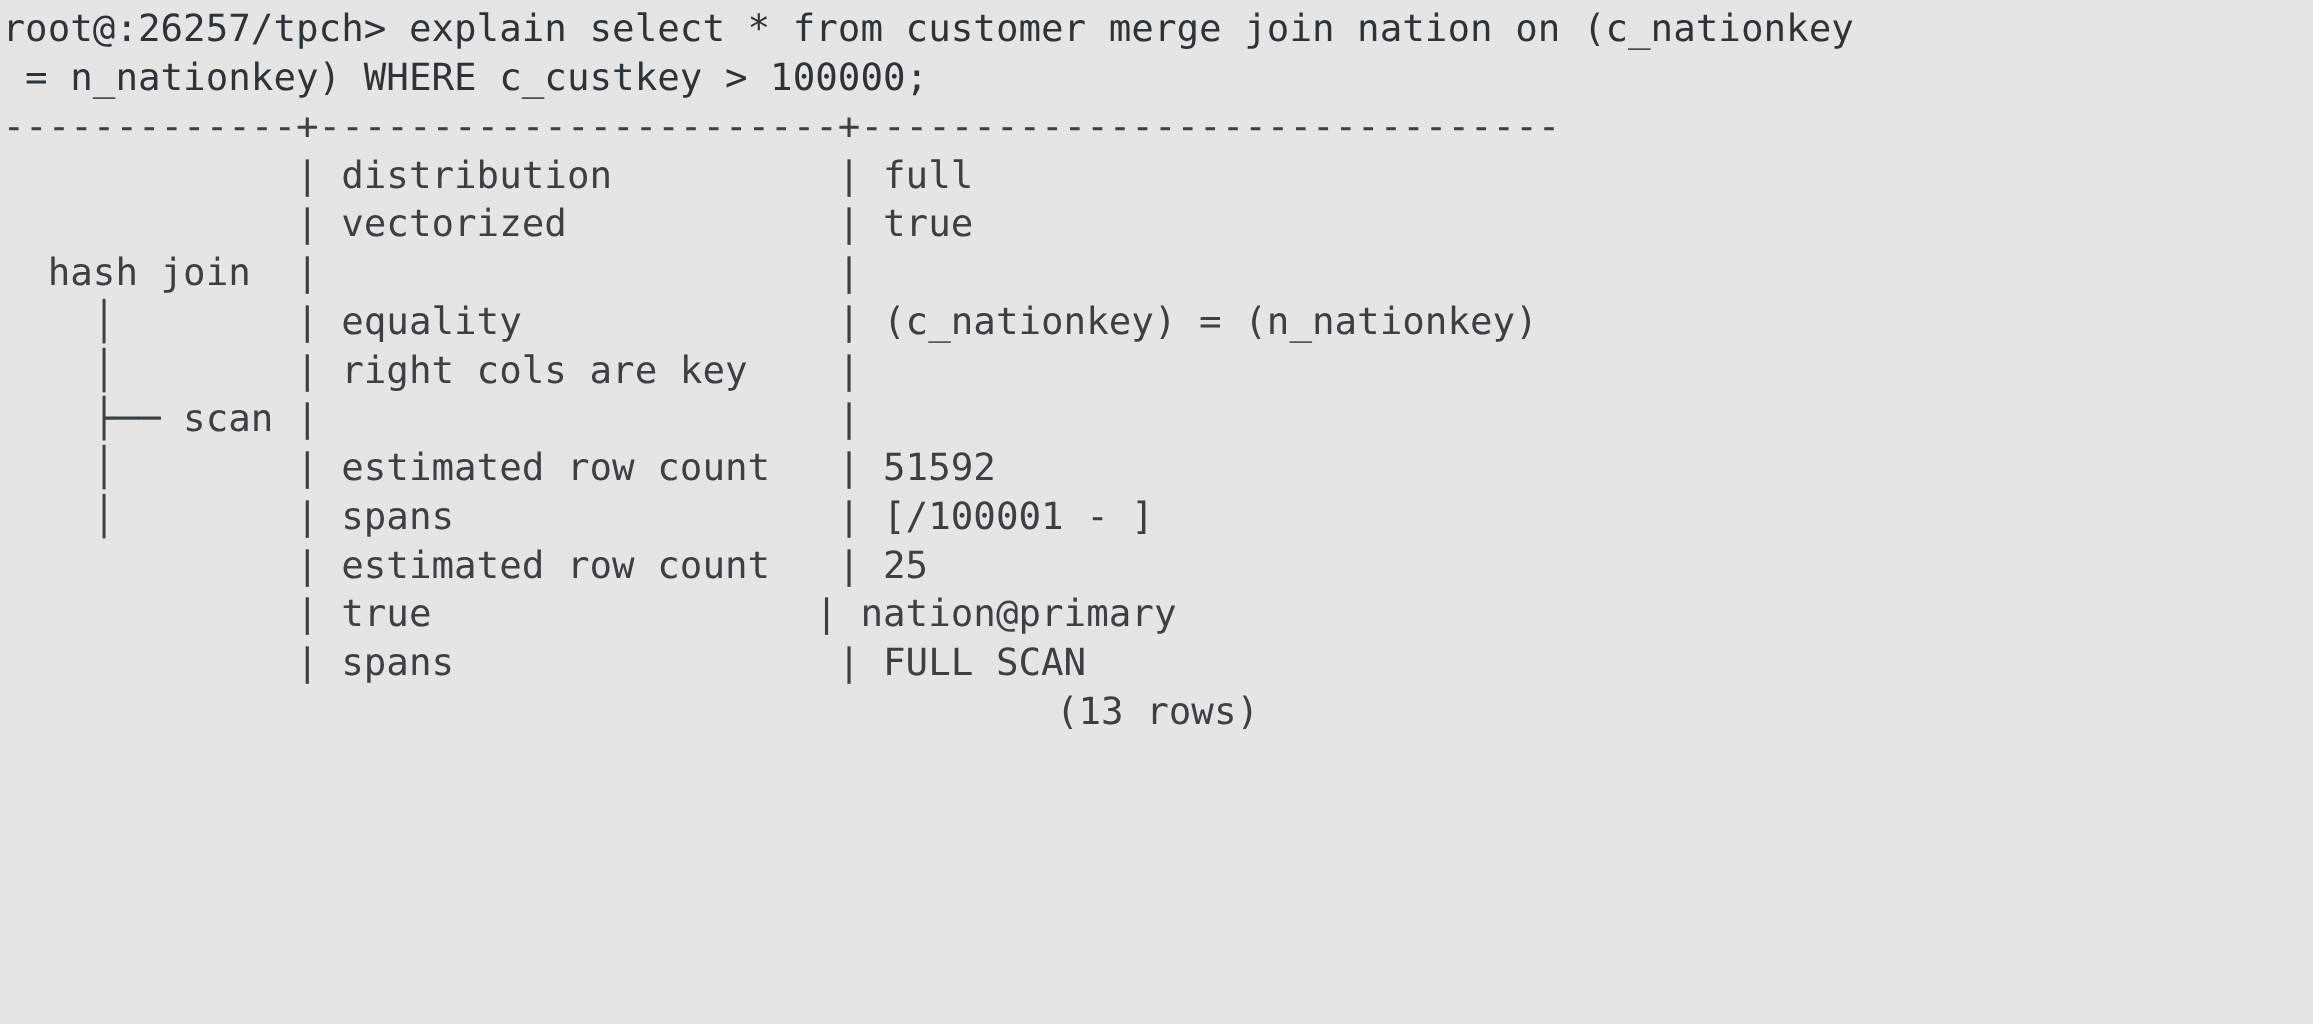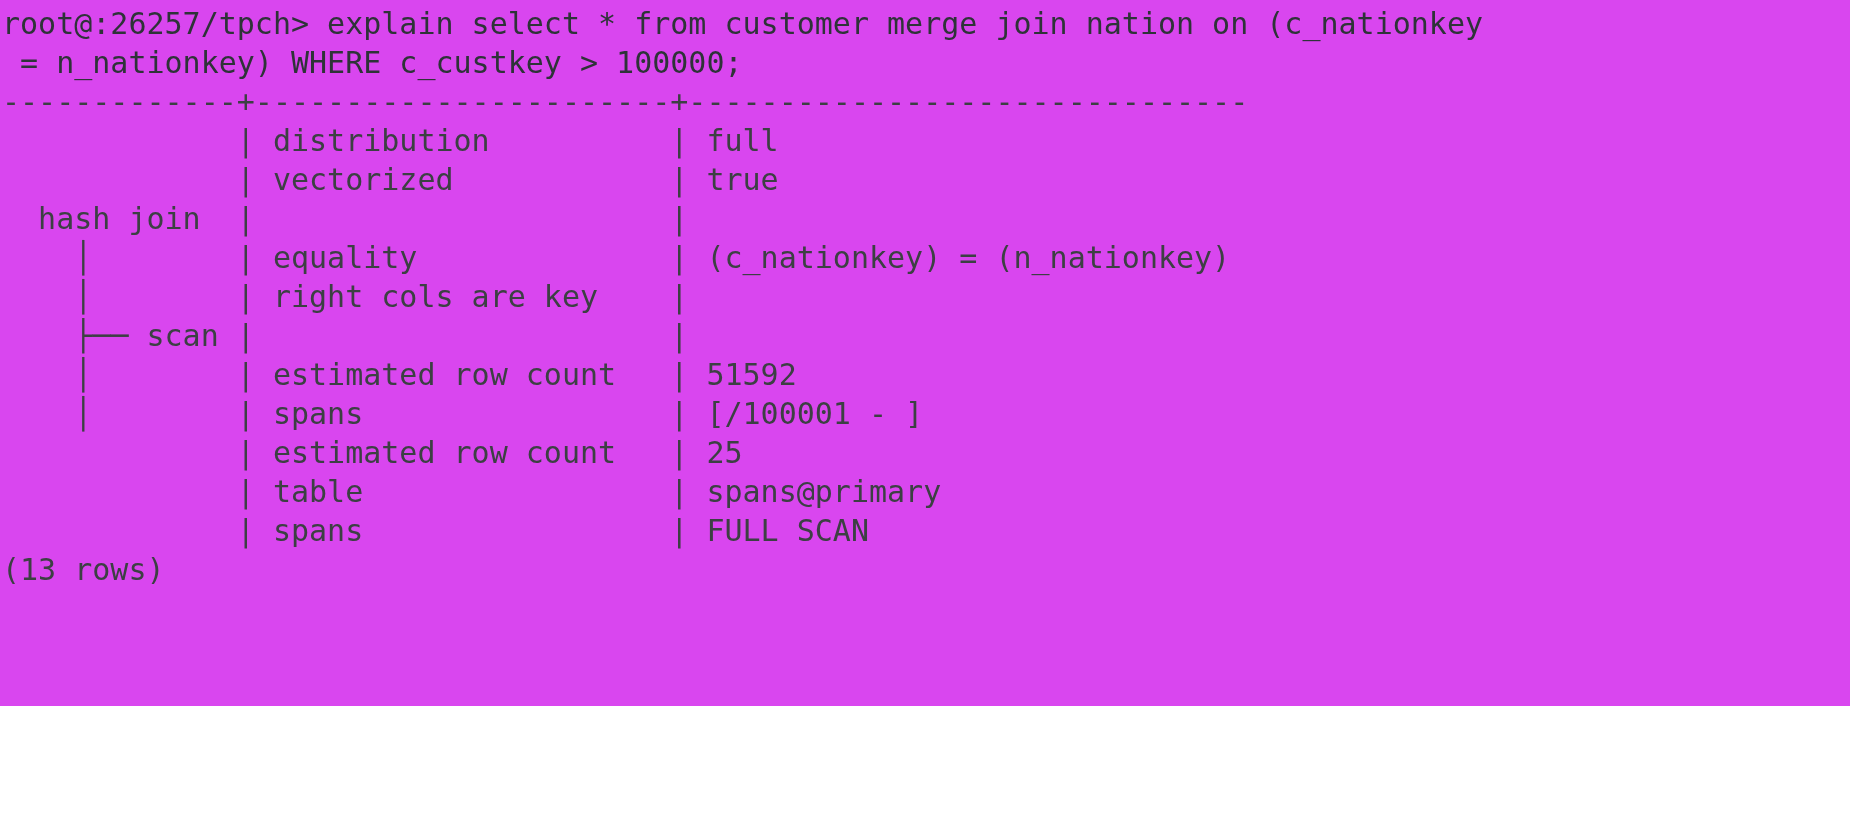--- a/index.html
+++ b/index.html
@@ -10,40 +10,41 @@
   }
   body {
     width: 1850px;
     height: 819px;
     overflow: hidden;
     font-family: "DejaVu Sans Mono", "Liberation Mono", monospace;
   }
   #terminal {
     box-sizing: border-box;
     width: 1850px;
-    height: 706px;
-    background: #d946ef;
+    height: 819px;
+    background: #e5e5e5;
     color: #3c4043;
     padding: 4px 0 0 0;
   }
   .term-line {
     font-family: "DejaVu Sans Mono", "Liberation Mono", monospace;
     font-size: 30px;
     line-height: 39px;
     white-space: pre;
     letter-spacing: 0px;
     color: #3c4043;
     height: 39px;
     padding-left: 2px;
   }
   .prompt-line {
     color: #2e3338;
   }
   .rowcount-line {
     color: #3c4043;
+    text-align: center;
   }
   
 </style>
 </head>
 <body>
 
 <div id="terminal">
 
   <div class="term-line prompt-line">root@:26257/tpch&gt; explain select * from customer merge join nation on (c_nationkey</div>
   <div class="term-line prompt-line"> = n_nationkey) WHERE c_custkey &gt; 100000;</div>
@@ -52,18 +53,18 @@
 
   <div class="term-line">             | distribution          | full</div>
   <div class="term-line">             | vectorized            | true</div>
   <div class="term-line">  hash join  |                       |</div>
   <div class="term-line">    │        | equality              | (c_nationkey) = (n_nationkey)</div>
   <div class="term-line">    │        | right cols are key    |</div>
   <div class="term-line">    ├── scan |                       |</div>
   <div class="term-line">    │        | estimated row count   | 51592</div>
   <div class="term-line">    │        | spans                 | [/100001 - ]</div>
   <div class="term-line">             | estimated row count   | 25</div>
-  <div class="term-line">             | table                 | spans@primary</div>
+  <div class="term-line">             | true                 | nation@primary</div>
   <div class="term-line">             | spans                 | FULL SCAN</div>
 
   <div class="term-line rowcount-line">(13 rows)</div>
 
 </div>
 
 </body></html>

